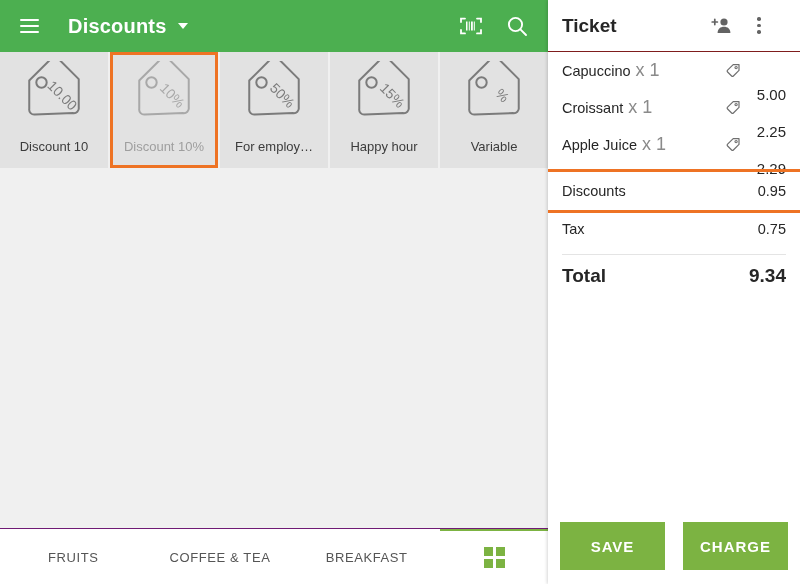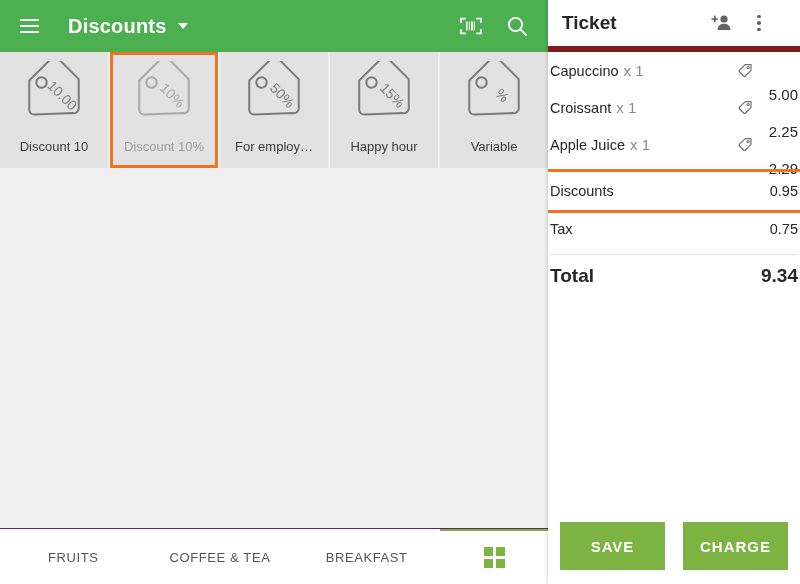--- a/index.html
+++ b/index.html
@@ -162,21 +162,21 @@
     box-shadow: -1px 0 3px rgba(0,0,0,.16);
     position: relative;
     z-index: 6;
   }
   #ticket-header {
     height: 52px;
     flex: 0 0 52px;
     display: flex;
     align-items: center;
     padding: 0 28px 0 14px;
-    border-bottom: 6px solid #7f1d1d;
+    border-bottom: 1px solid #7f1d1d;
   }
   #ticket-title {
     font-size: 19px;
     font-weight: bold;
     color: #262626;
   }
   #ticket-header-spacer { flex: 1; }
   .th-icon {
     width: 26px;
     height: 26px;
@@ -189,36 +189,36 @@
   #overflow-icon { flex-direction: column; gap: 3px; }
   #overflow-icon i {
     width: 3.5px; height: 3.5px;
     background: #636363;
     border-radius: 50%;
     display: block;
   }
 
   #ticket-body {
     flex: 1;
-    padding: 0 2px;
+    padding: 0 14px;
     overflow: hidden;
   }
   .line-item {
     display: flex;
     align-items: center;
     height: 37px;
     cursor: pointer;
   }
   .li-name {
     font-size: 14.5px;
     color: #262626;
     white-space: nowrap;
   }
   .li-qty {
-    font-size: 15px;
+    font-size: 18px;
     color: #8a8a8a;
     margin-left: 5px;
     white-space: nowrap;
   }
   .li-spacer { flex: 1; }
   .li-tag { margin-right: 7px; display: flex; align-items: center; }
   .li-price {
     font-size: 15px;
     color: #262626;
     min-width: 38px;

